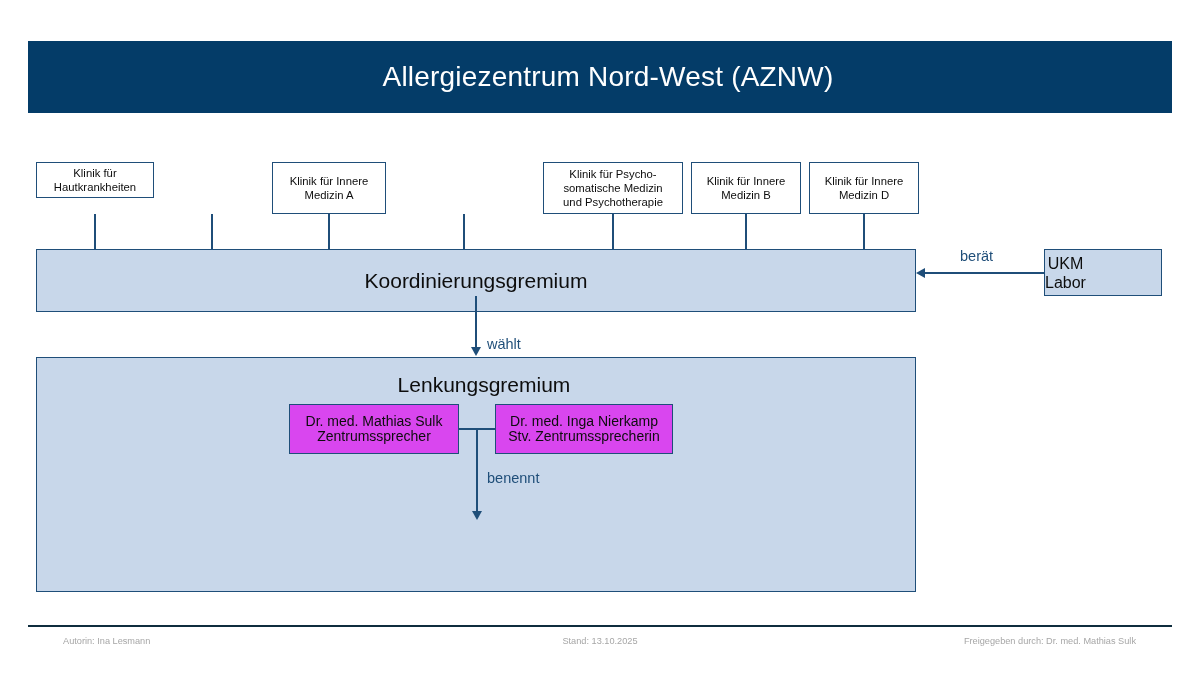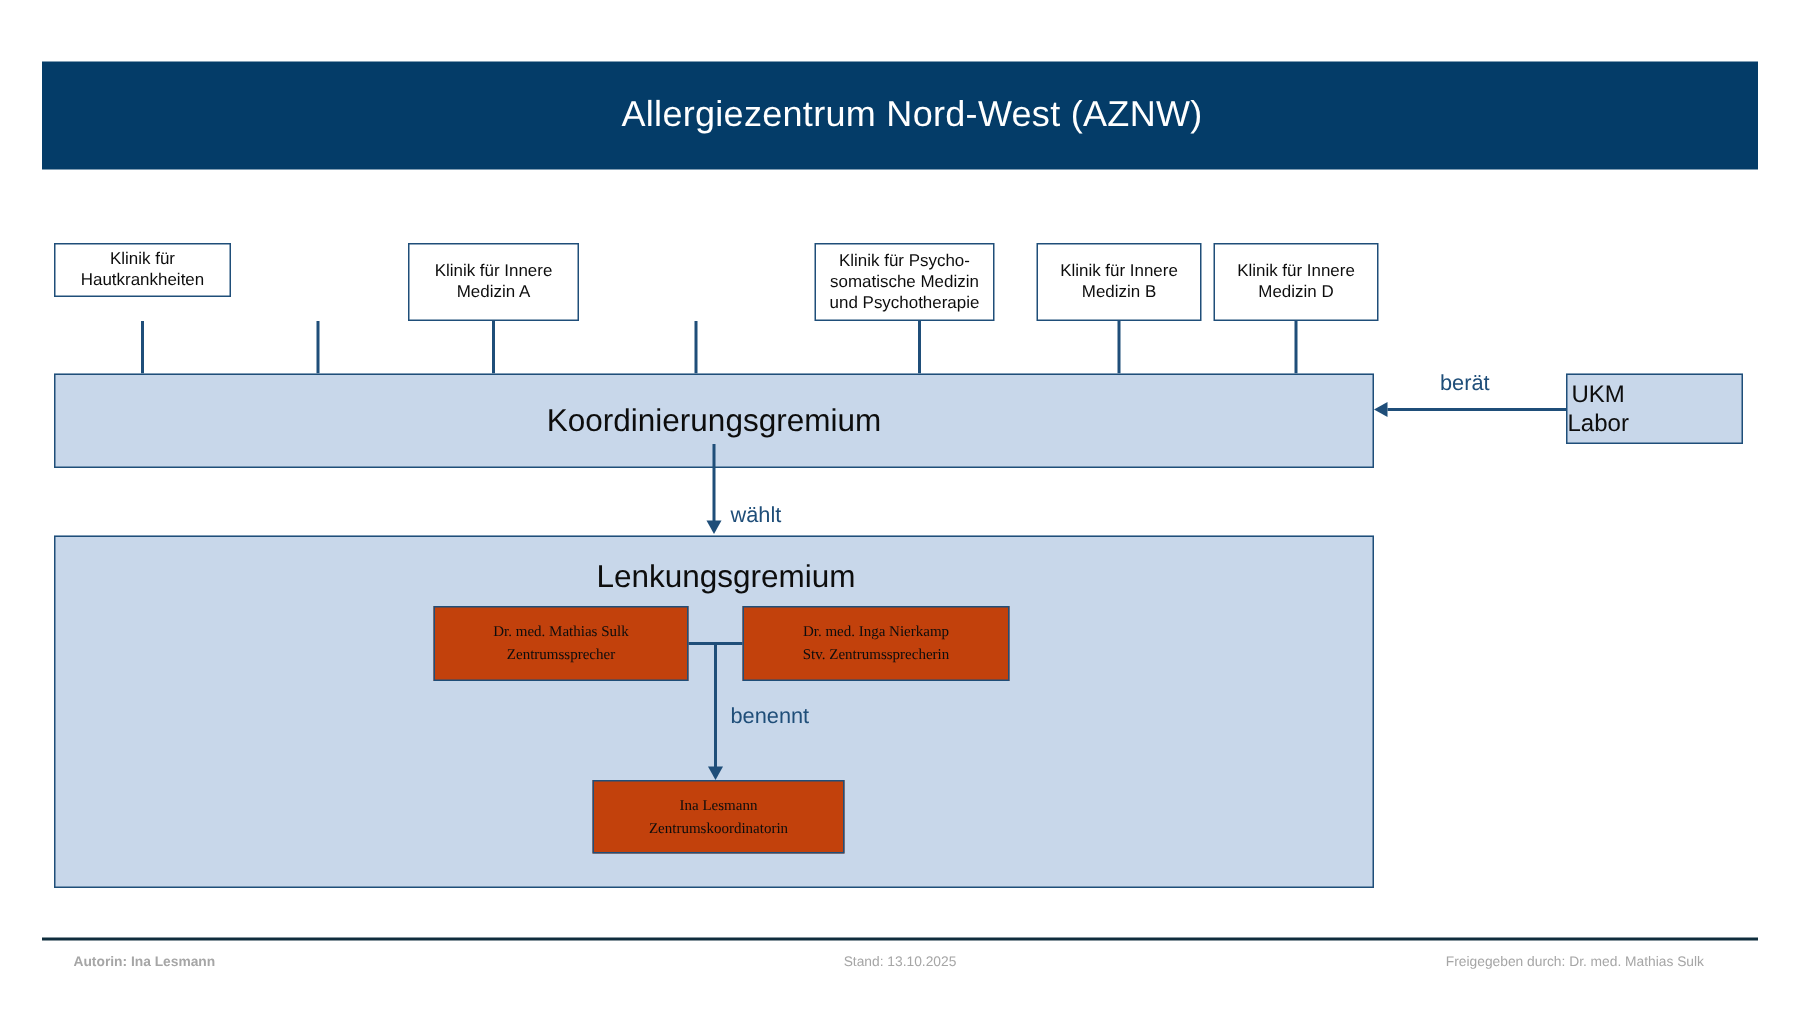--- a/index.html
+++ b/index.html
@@ -26,21 +26,21 @@
     top: 41px;
     width: 1144px;
     height: 72px;
     background: #043c68;
     display: flex;
     align-items: center;
     justify-content: center;
   }
   .title-banner .title-text {
     color: #ffffff;
-    font-size: 24px;
+    font-size: 28px;
     letter-spacing: 0.2px;
     margin-left: 16px;
   }
 
   
   .clinic-box {
     position: absolute;
     box-sizing: border-box;
     background: #ffffff;
     border: 1.6px solid #1f4e79;
@@ -108,30 +108,29 @@
     justify-content: flex-start;
     text-align: center;
     font-size: 16px;
     line-height: 19px;
     color: #0d0d0d;
   }
 
   .person-box {
     position: absolute;
     box-sizing: border-box;
-    background: #c2410c;
-    border: 1.6px solid #1f4e79;
-    display: flex;
-    align-items: center;
-    justify-content: center;
-    text-align: center;
-    font-size: 10px;
+    background: #d946ef;
+    border: 1.6px solid #1f4e79;
+    display: flex;
+    align-items: center;
+    justify-content: center;
+    text-align: center;
+    font-size: 14px;
     line-height: 15px;
     color: #0d0d0d;
-    font-family: Liberation Serif, serif;
   }
 
   
   .vline {
     position: absolute;
     width: 1.6px;
     background: #1f4e79;
   }
   .hline {
     position: absolute;
@@ -170,40 +169,40 @@
     height: 2px;
     background: #0f2d3d;
   }
   .footer-text {
     position: absolute;
     top: 636px;
     font-size: 9.2px;
     color: #a6a6a6;
     white-space: nowrap;
   }
-  #footer-author { left: 49px; font-weight: bold; }
+  #footer-author { left: 63px; }
   #footer-date   { left: 0; width: 1200px; text-align: center; }
   #footer-approved { right: 64px; }
 </style>
 </head>
 <body>
 
 <div id="slide">
 
   <div class="title-banner">
     <span class="title-text">Allergiezentrum Nord-West (AZNW)</span>
   </div>
 
   <div class="clinic-box" style="left:36px;  top:162px; width:118px; height:36px;">
     <span>Klinik für<br>Hautkrankheiten</span>
   </div>
   <div class="clinic-box" style="left:272px; top:162px; width:114px; height:52px;">
     <span>Klinik für  Innere<br>Medizin A</span>
   </div>
-  <div class="clinic-box" style="left:543px; top:162px; width:120px; height:52px;">
+  <div class="clinic-box" style="left:543px; top:162px; width:140px; height:52px;">
     <span>Klinik für  Psycho-<br>somatische Medizin<br>und Psychotherapie</span>
   </div>
   <div class="clinic-box" style="left:691px; top:162px; width:110px; height:52px;">
     <span>Klinik für  Innere<br>Medizin B</span>
   </div>
   <div class="clinic-box" style="left:809px; top:162px; width:110px; height:52px;">
     <span>Klinik für  Innere<br>Medizin D</span>
   </div>
 
   <div class="vline" style="left:94px;  top:214px; height:35px;"></div>
@@ -239,22 +238,19 @@
   <div class="person-box" style="left:495px; top:404px; width:178px; height:50px;">
     <span><span>Dr. med. Inga Nierkamp</span><br><span>Stv. Zentrumssprecherin</span></span>
   </div>
 
   <div class="hline" style="left:459px; top:428px; width:36px;"></div>
 
   <div class="vline" style="left:476px; top:428px; height:84px;"></div>
   <div class="arrow-down" style="left:472px; top:511px;"></div>
   <div class="edge-label" style="left:487px; top:470px;">benennt</div>
 
-  <div class="person-box" style="left:395px; top:520px; width:168px; height:49px;">
-    <span><span>Ina Lesmann</span><br><span>Zentrumskoordinatorin</span></span>
-  </div>
 
   <div class="footer-rule"></div>
   <div class="footer-text" id="footer-author">Autorin: Ina Lesmann</div>
   <div class="footer-text" id="footer-date">Stand: 13.10.2025</div>
   <div class="footer-text" id="footer-approved">Freigegeben durch: Dr. med. Mathias Sulk</div>
 
 </div>
 
 </body></html>

